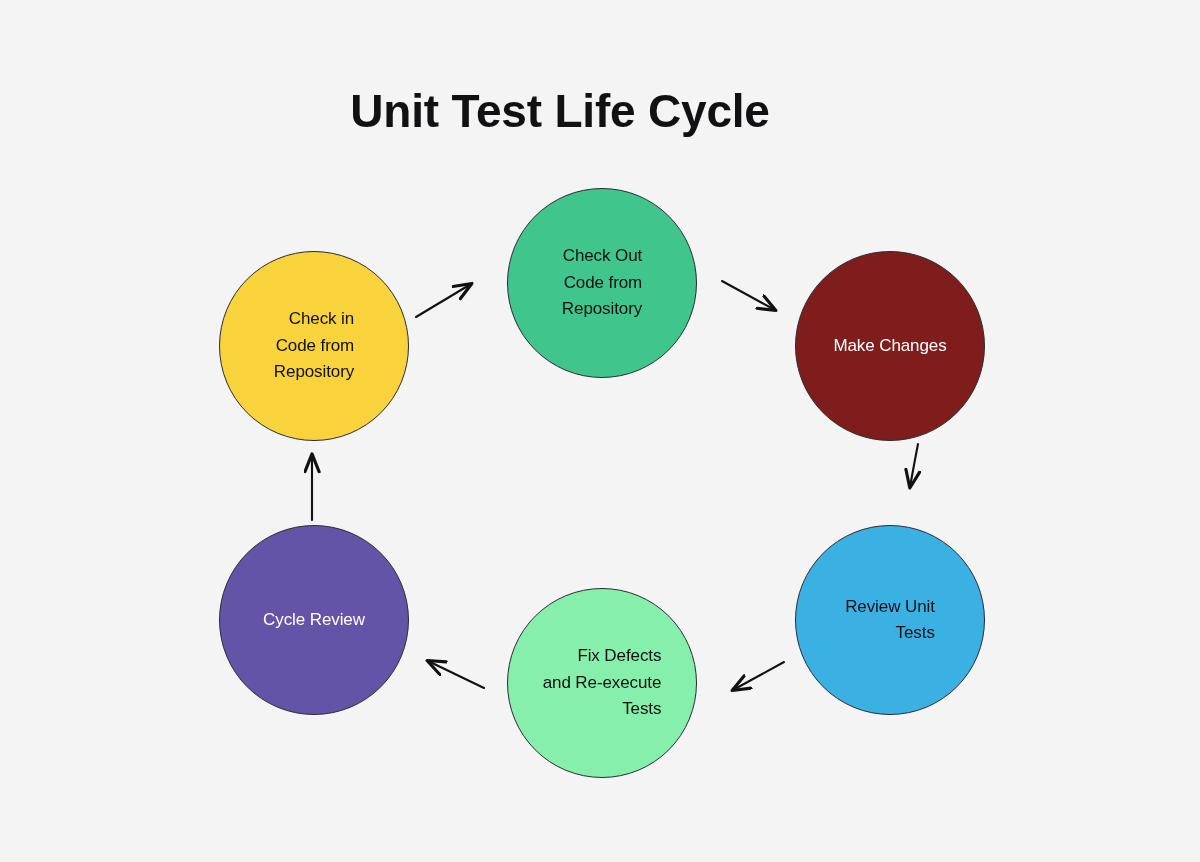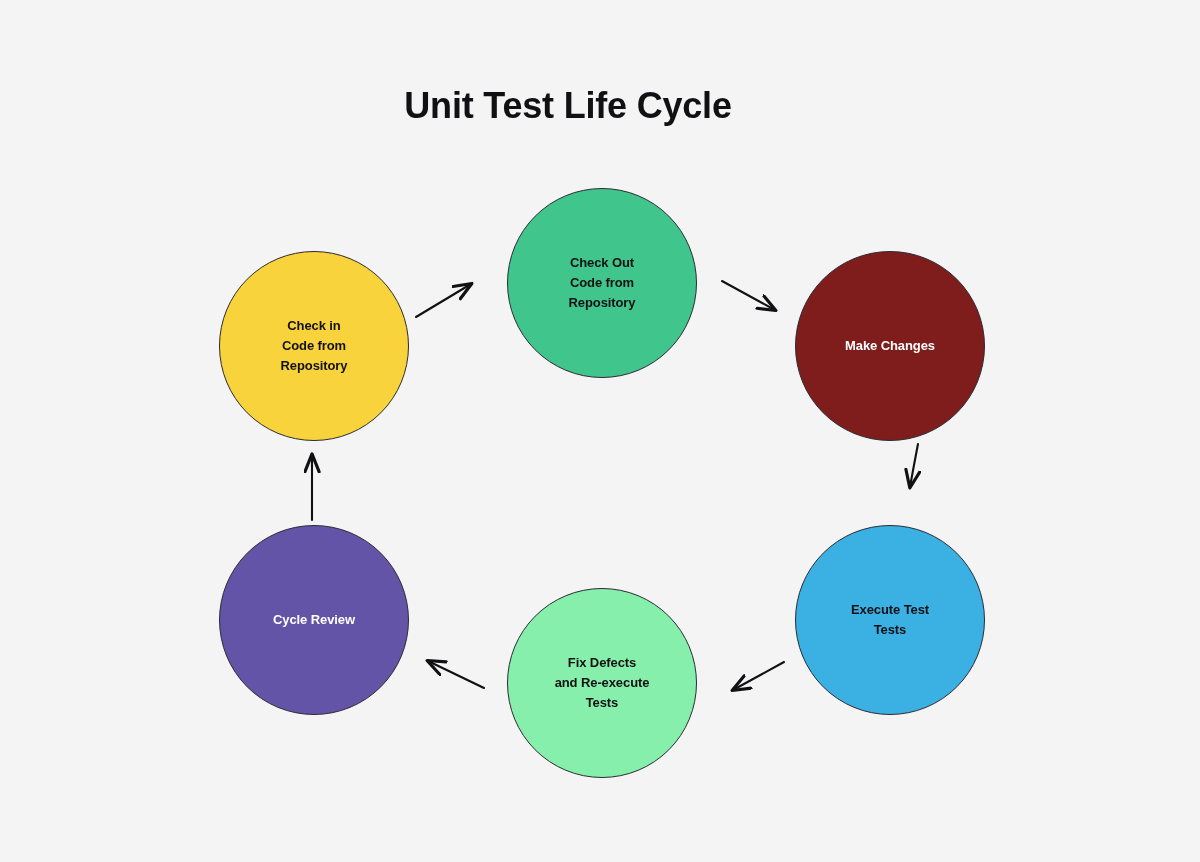--- a/index.html
+++ b/index.html
@@ -15,46 +15,47 @@
     position: relative;
   }
   #diagram-canvas {
     position: relative;
     width: 1200px;
     height: 862px;
   }
   #page-title {
     position: absolute;
     top: 84px;
-    left: 16px;
+    left: 8px;
     width: 1104px;
     text-align: center;
-    font-size: 36px;
+    font-size: 46px;
     font-weight: bold;
     color: #111113;
     letter-spacing: -0.2px;
     line-height: 1.2;
   }
   .node {
     position: absolute;
     border-radius: 50%;
     border: 1.6px solid #2b2b33;
     display: flex;
     align-items: center;
     justify-content: center;
     box-sizing: border-box;
     text-align: center;
   }
   .node-label {
-    font-size: 13px;
-    font-weight: bold;
+    font-size: 17px;
+    font-weight: normal;
     line-height: 1.55;
     padding: 0 14px;
     white-space: pre-line;
     letter-spacing: -0.1px;
+    text-align: right;
   }
   .dark-text { color: #111113; }
   .light-text { color: #ffffff; }
 
   #node-checkin {
     left: 219px; top: 251px; width: 190px; height: 190px;
     background: #f8d33c;
   }
   #node-checkout {
     left: 507px; top: 188px; width: 190px; height: 190px;
@@ -132,21 +133,21 @@
     <span class="node-label dark-text">Check Out
 Code from
 Repository</span>
   </div>
 
   <div class="node" id="node-changes">
     <span class="node-label light-text">Make Changes</span>
   </div>
 
   <div class="node" id="node-execute">
-    <span class="node-label dark-text">Execute Test
+    <span class="node-label dark-text">Review Unit
 Tests</span>
   </div>
 
   <div class="node" id="node-fix">
     <span class="node-label dark-text">Fix Defects
 and Re-execute
 Tests</span>
   </div>
 
   <div class="node" id="node-review">

